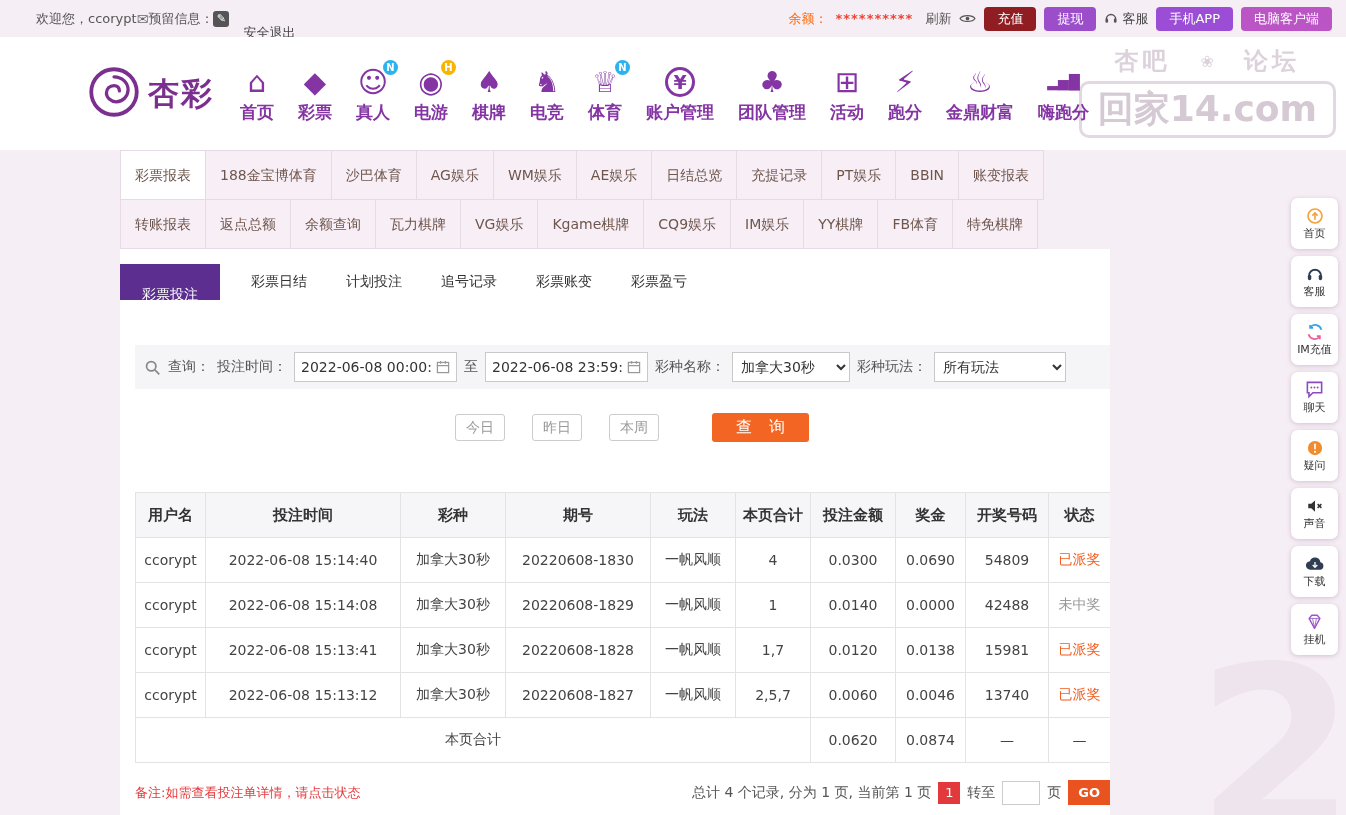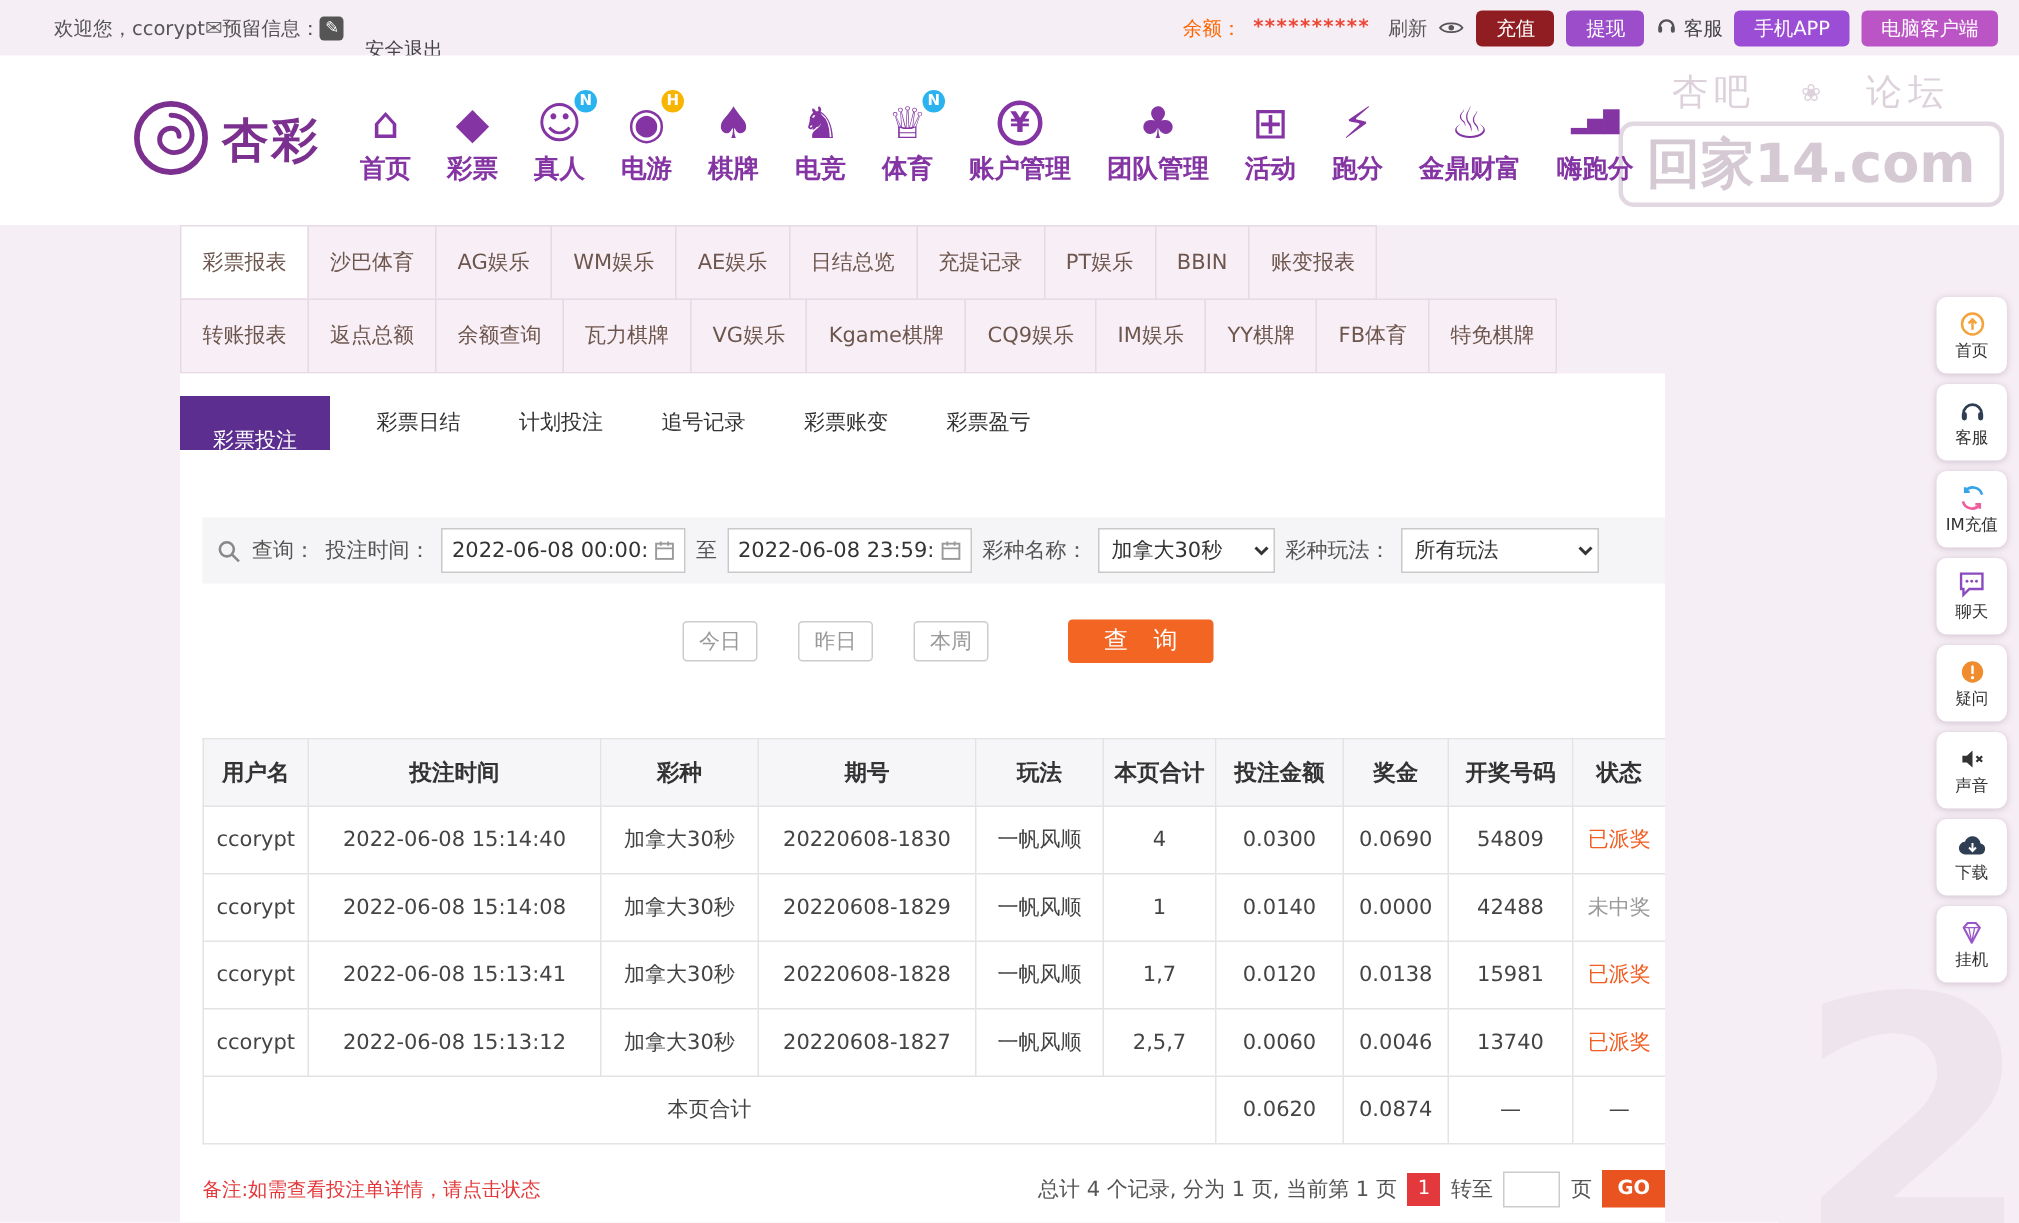--- a/index.html
+++ b/index.html
@@ -28,21 +28,21 @@
   .logo-text{font-size:31px;font-weight:bold;color:#7b2f8f;letter-spacing:2px;}
   .main-nav{display:flex;align-items:flex-end;gap:24px;position:relative;z-index:2;}
   .nav-item{position:relative;text-align:center;cursor:pointer;}
   .nav-icon{display:block;height:38px;line-height:38px;font-size:29px;color:#8435a3;}
   .nav-icon.circled{width:30px;height:30px;line-height:25px;border:3px solid #8435a3;border-radius:50%;font-size:19px;font-weight:bold;margin:4px auto;}
   .nav-icon.bars{font-size:14px;letter-spacing:0;color:#8435a3;}
   .nav-label{display:block;font-size:17px;font-weight:bold;color:#8435a3;white-space:nowrap;}
   .nav-badge{position:absolute;top:-3px;right:-8px;width:15px;height:15px;border-radius:50%;background:#2bb3f0;color:#fff;font-size:10px;line-height:15px;font-weight:bold;text-align:center;}
   .nav-badge.badge-h{background:#f7b500;}
   .header-watermark{position:absolute;right:10px;top:8px;text-align:center;user-select:none;pointer-events:none;z-index:0;}
-  .wm-top{font-size:24px;display:flex;align-items:center;gap:30px;justify-content:center;color:#ddd2dc;letter-spacing:4px;}
+  .wm-top{font-size:24px;display:flex;align-items:center;gap:30px;justify-content:center;color:#ddd2dc;letter-spacing:4px;font-weight:bold;}
   .wm-flower{font-size:16px;letter-spacing:0;}
   .wm-domain{margin-top:4px;border:3px solid #e2d8e1;border-radius:10px;padding:1px 16px;font-size:36px;font-weight:bold;color:#d5c9d4;}
 
   
   .content{width:990px;margin-left:120px;}
   .tabrow{display:flex;}
   .tab{height:50px;line-height:48px;padding:0 14px;background:#f8eff6;border:1px solid #e6dae4;margin-right:-1px;font-size:14px;color:#6d564d;cursor:pointer;white-space:nowrap;}
   .tabrow.row2 .tab{margin-top:-1px;}
   .tab.active{background:#fff;}
   .panel{background:#fff;height:566px;padding-top:15px;position:relative;overflow:hidden;}
@@ -195,20 +195,21 @@
         <span class="wm-flower">❀</span>
         <span>论坛</span>
     </div>
     <div class="wm-domain">回家14.com</div>
   </div>
 </div>
 
 <div class="content">
   <div class="tabrow">
       <div class="tab active">彩票报表</div>
+      <div class="tab">188金宝博体育</div>
       <div class="tab">沙巴体育</div>
       <div class="tab">AG娱乐</div>
       <div class="tab">WM娱乐</div>
       <div class="tab">AE娱乐</div>
       <div class="tab">日结总览</div>
       <div class="tab">充提记录</div>
       <div class="tab">PT娱乐</div>
       <div class="tab">BBIN</div>
       <div class="tab">账变报表</div>
     </div>

